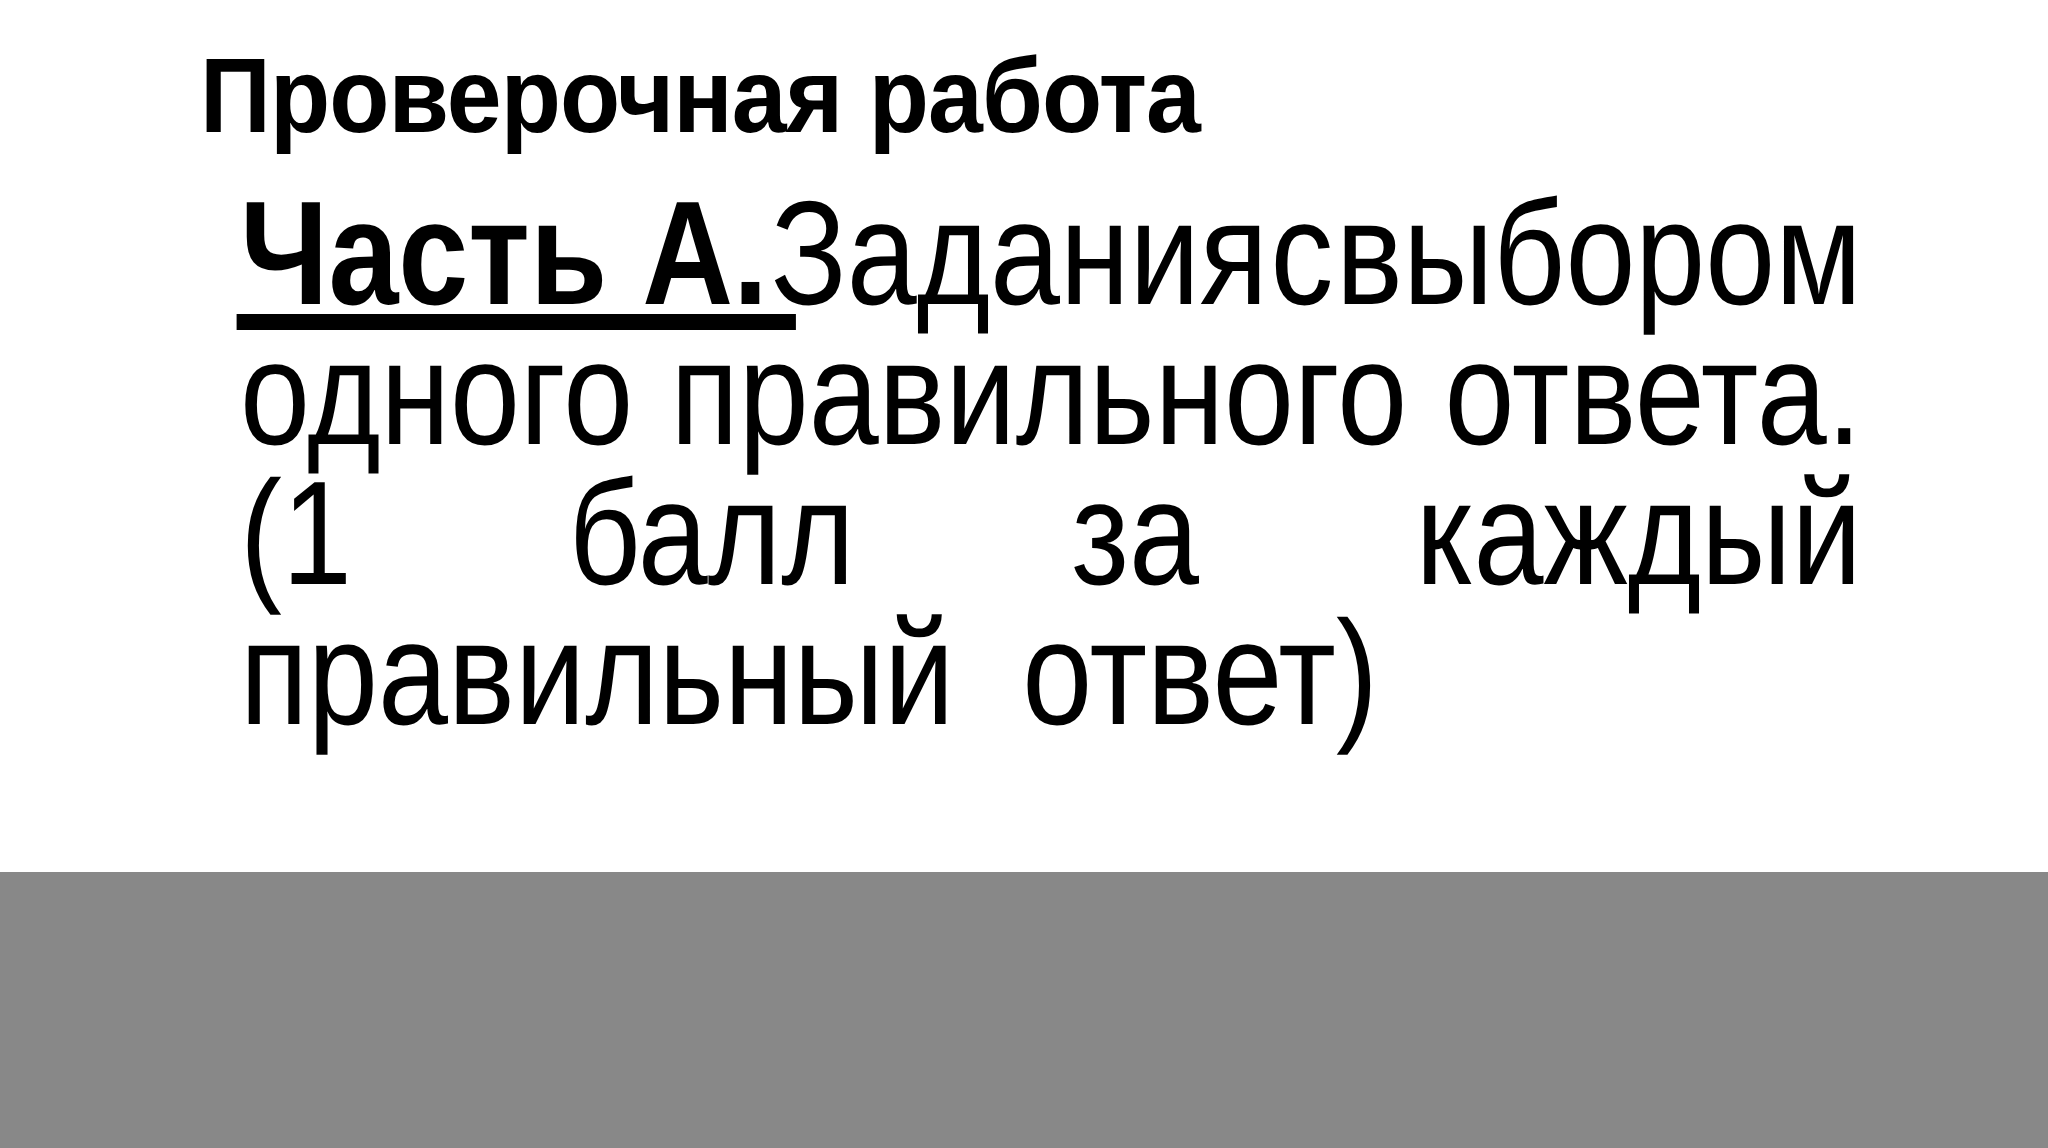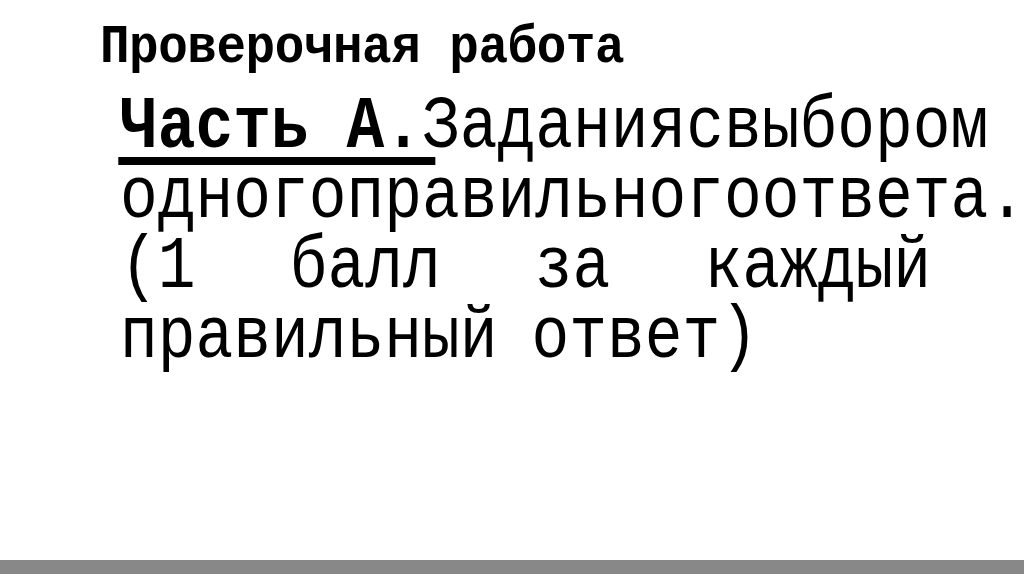--- a/index.html
+++ b/index.html
@@ -3,24 +3,24 @@
 <meta charset="utf-8">
 <style>
   html, body {
     margin: 0;
     padding: 0;
     background: #888;
   }
   .slide {
     position: relative;
     width: 1024px;
-    height: 560px;
+    height: 436px;
     background: #ffffff;
     overflow: hidden;
-    font-family: Liberation Mono, monospace;
+    font-family: Liberation Sans, sans-serif;
     color: #000000;
   }
   .title {
     position: absolute;
     left: 100px;
     top: 22px;
     margin: 0;
     font-size: 53px;
     line-height: 53px;
     font-weight: 700;

